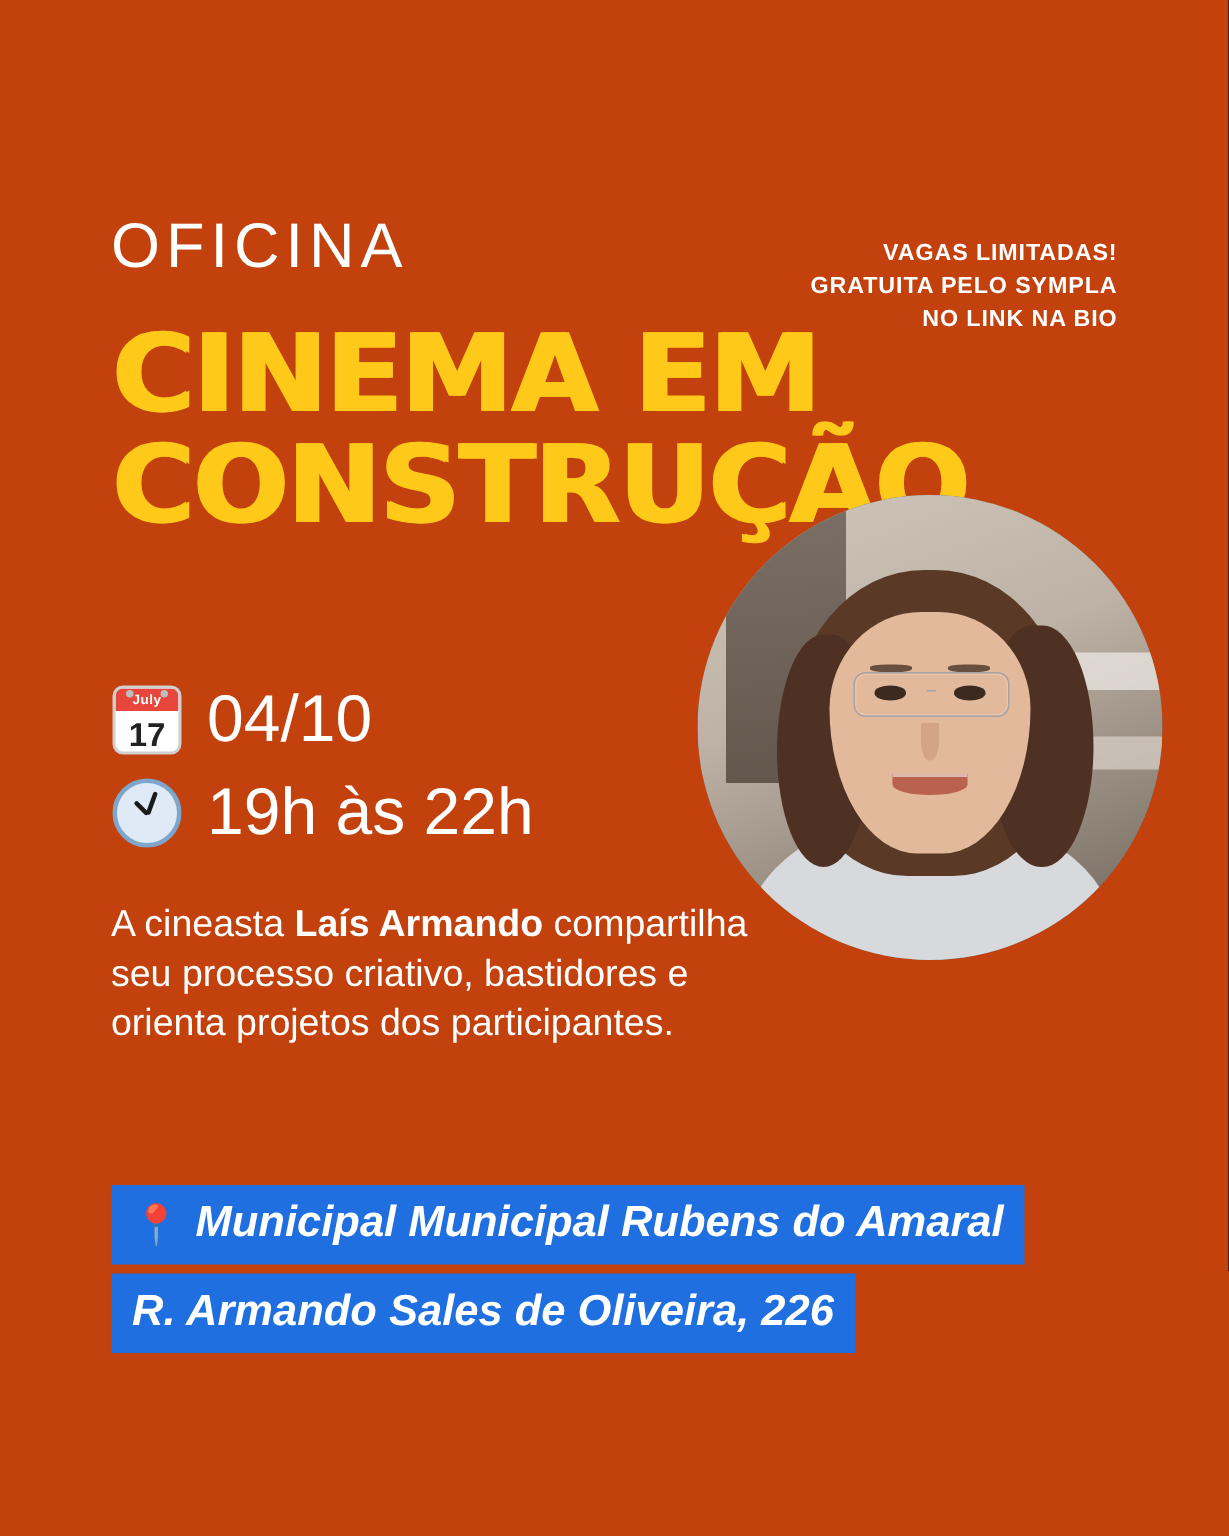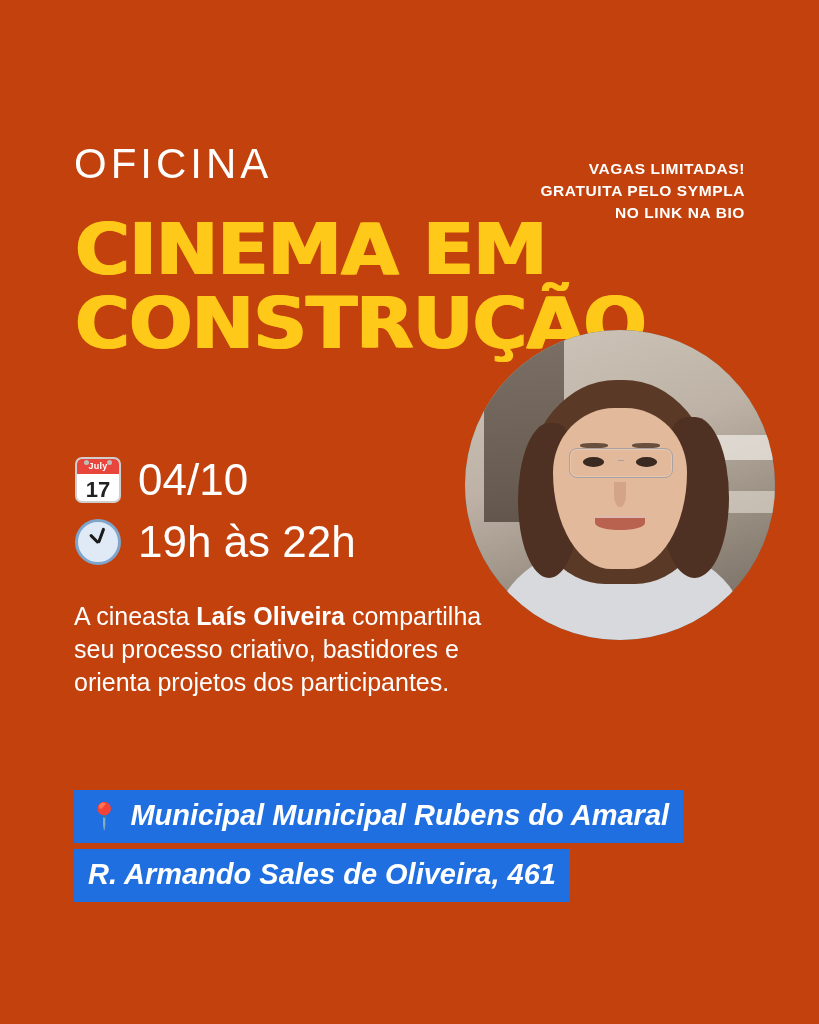--- a/index.html
+++ b/index.html
@@ -394,21 +394,21 @@
     </div>
     <div class="when-row">
       <div class="when-icon">
         <div class="clock"></div>
       </div>
       <div class="when-text">19h às 22h</div>
     </div>
   </div>
 
   <div class="desc">
-    <span>A cineasta </span><b>Laís Oliveira</b><span> compartilha seu processo criativo, bastidores e orienta projetos dos participantes.</span>
+    <span>A cineasta </span><b>Laís Armando</b><span> compartilha seu processo criativo, bastidores e orienta projetos dos participantes.</span>
   </div>
 
   <div class="portrait">
     <div class="portrait-img">
       <div class="p-wall"></div>
       <div class="p-doorframe"></div>
       <div class="p-shelf"></div>
       <div class="p-shelf2"></div>
       <div class="p-body"></div>
       <div class="p-hair"></div>
@@ -425,17 +425,17 @@
     </div>
   </div>
 
   <div class="location">
     <div class="loc-line">
       <span class="pin-icon">📍</span>
       <span>Municipal Municipal Rubens do Amaral</span>
     </div>
     <br>
     <div class="loc-line second">
-      <span>R. Armando Sales de Oliveira, 461</span>
+      <span>R. Armando Sales de Oliveira, 226</span>
     </div>
   </div>
 
 </div>
 
 </body></html>

